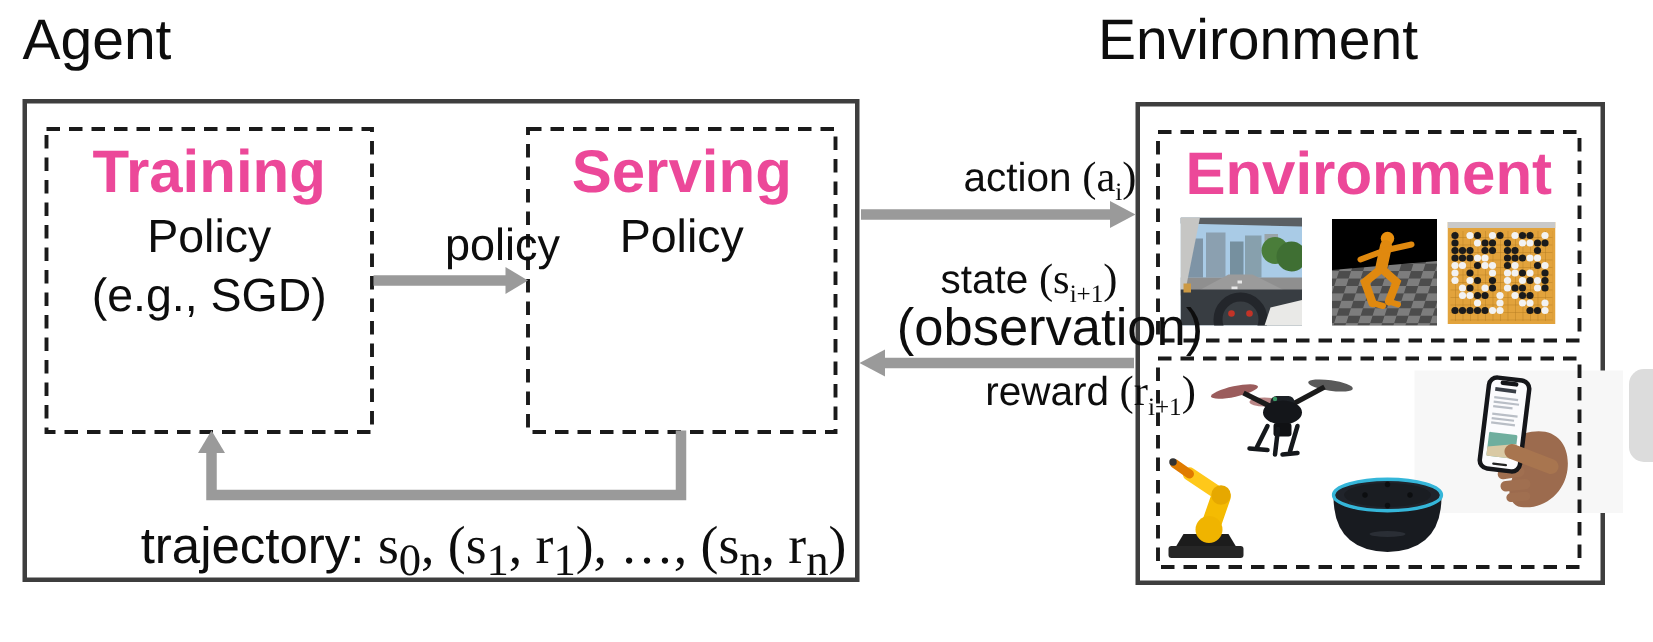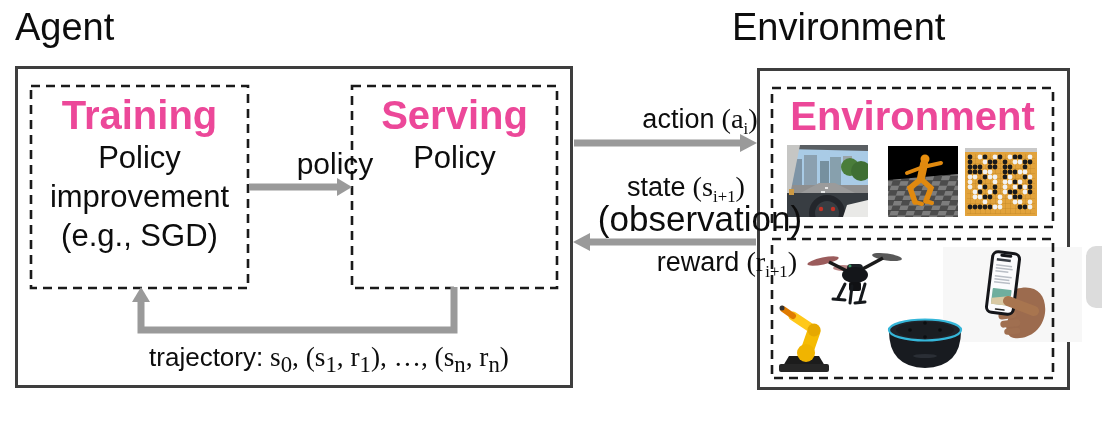--- a/index.html
+++ b/index.html
@@ -37,21 +37,20 @@
       <rect x="31" y="86" width="217" height="202"></rect>
       <rect x="352" y="86" width="205" height="202"></rect>
       <rect x="772" y="88" width="281" height="139"></rect>
       <rect x="772" y="239" width="281" height="139"></rect>
     </g>
   </svg>
 
   <div class="abs boxtext" style="left:31px;top:92px;width:217px;">
     <div class="cyan">Training</div>
     <div class="bodyline">Policy</div>
-    <div class="bodyline">improvement</div>
     <div class="bodyline">(e.g., SGD)</div>
   </div>
 
   <div class="abs boxtext" style="left:352px;top:92px;width:205px;">
     <div class="cyan">Serving</div>
     <div class="bodyline">Policy</div>
   </div>
 
   <div class="abs lbl" style="left:246px;top:147px;width:108px;font-size:30px;">policy</div>
 
@@ -59,21 +58,21 @@
     <span>action</span><span class="m"> (a</span><sub class="m">i</sub><span class="m">)</span>
   </div>
   <div class="abs lbl" style="left:573px;top:171px;width:156px;">
     <span>state</span><span class="m"> (s</span><sub class="m">i+1</sub><span class="m">)</span>
   </div>
   <div class="abs lbl" style="left:540px;top:199px;width:250px;font-size:35px;">(observation)</div>
   <div class="abs lbl" style="left:573px;top:246px;width:204px;margin-left:17px;">
     <span>reward</span><span class="m"> (r</span><sub class="m">i+1</sub><span class="m">)</span>
   </div>
 
-  <div class="abs lbl" style="left:15px;top:342px;width:558px;font-size:26px;">
+  <div class="abs lbl" style="left:15px;top:342px;width:558px;font-size:34px;">
     <span>trajectory:</span><span class="m"><span> s</span><sub>0</sub><span>, (s</span><sub>1</sub><span>, r</span><sub>1</sub><span>), …, (s</span><sub>n</sub><span>, r</span><sub>n</sub><span>)</span></span>
   </div>
 
   <div class="abs boxtext" style="left:772px;top:93px;width:281px;">
     <div class="cyan">Environment</div>
   </div>
 
   <svg class="abs layer" style="left:787px;top:145px;z-index:2;" width="81" height="72" viewBox="0 0 81 72">
     <rect width="81" height="72" fill="#a9cbe6"></rect>
     <rect x="4" y="14" width="11" height="26" fill="#7e94a6"></rect>

